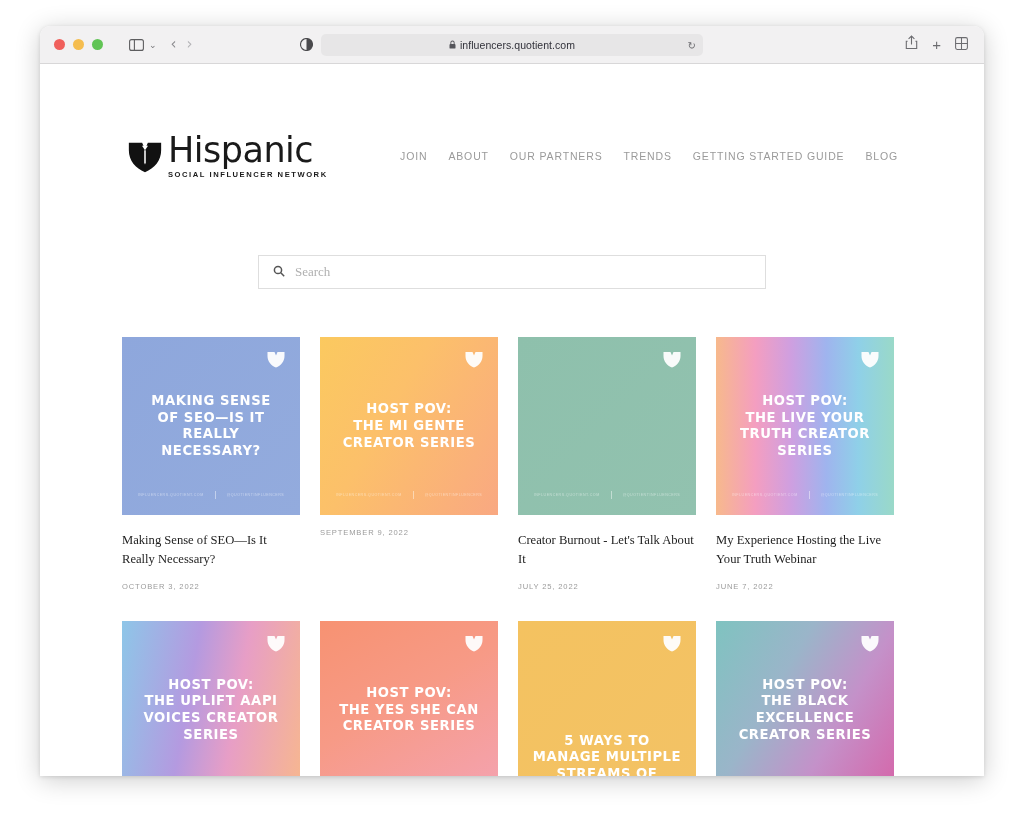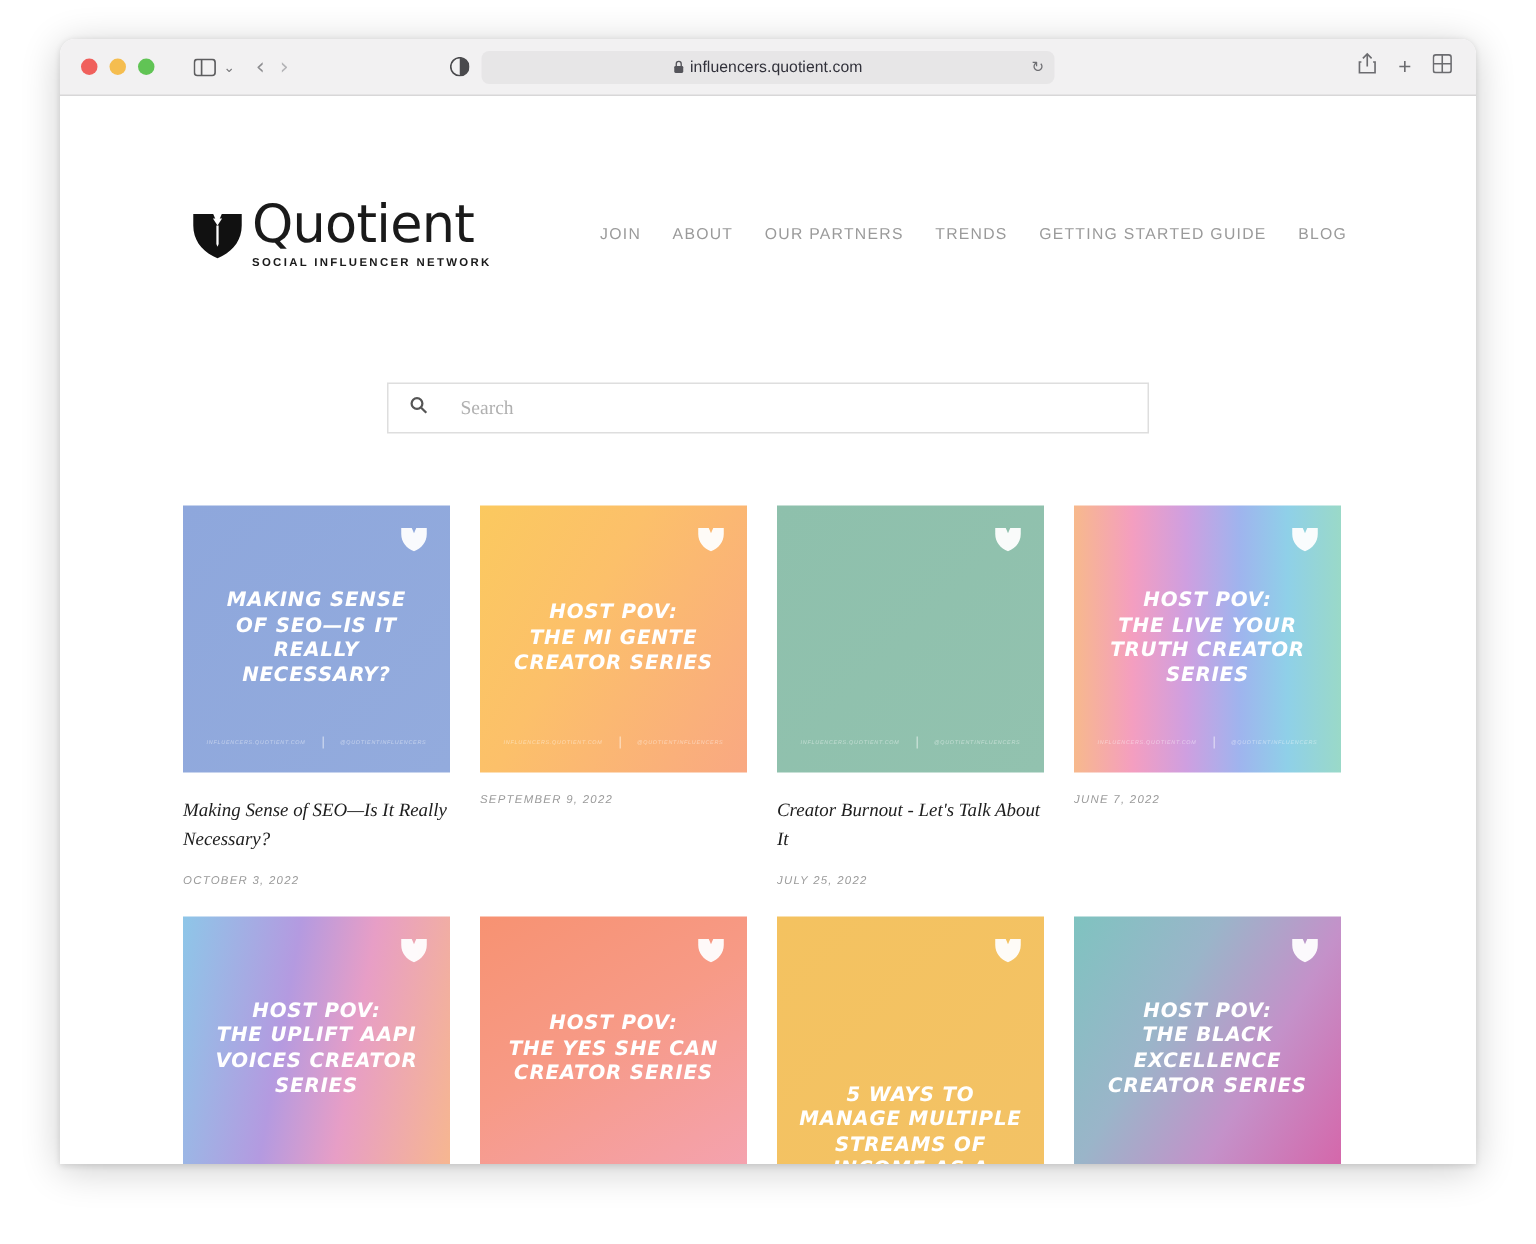--- a/index.html
+++ b/index.html
@@ -147,37 +147,36 @@
     border: 1px solid #dedede;
     display: flex;
     align-items: center;
     padding: 0 14px;
     background: #fff;
   }
   .search-box svg { flex: none; color: #555; }
   .search-input {
     border: 0;
     outline: 0;
-    margin-left: 22px;
+    margin-left: 10px;
     font-family: "Liberation Serif", serif;
     font-size: 13px;
     color: #737373;
     width: 100%;
     background: transparent;
   }
   .search-input::placeholder { color: #b0b0b0; }
 
   
   .grid {
     display: grid;
     grid-template-columns: repeat(4, 178px);
-    gap: 20px 20px;
+    gap: 30px 20px;
     padding: 48px 84px 0 76px;
     justify-content: center;
-    font-style: italic;
   }
   .card { width: 178px; }
 
   .thumb {
     width: 178px;
     height: 178px;
     position: relative;
     display: flex;
     align-items: center;
     justify-content: center;
@@ -304,21 +303,21 @@
 
     <div class="site-header">
 
       <div class="logo">
         <svg class="logo-mark" viewBox="0 0 40 40">
           <path d="M3 6 L17 6 L20 13 L23 6 L37 6 L37 14 C37 25 30 33 20 37 C10 33 3 25 3 14 Z" fill="#111"></path>
           <path d="M20 14 L23.2 9.2 L20 9.2 L16.8 9.2 Z" fill="#fff"></path>
           <path d="M19.2 14 L20.8 14 L20.8 27 L20 29 L19.2 27 Z" fill="#fff"></path>
         </svg>
         <div class="logo-text">
-          <div class="logo-word">Quotient</div>
+          <div class="logo-word">Hispanic</div>
           <div class="logo-tag">SOCIAL INFLUENCER NETWORK</div>
         </div>
       </div>
 
       <nav class="main-nav">
         <a class="nav-link">JOIN</a>
         <a class="nav-link">ABOUT</a>
         <a class="nav-link">OUR PARTNERS</a>
         <a class="nav-link">TRENDS</a>
         <a class="nav-link">GETTING STARTED GUIDE</a>
@@ -399,20 +398,21 @@
           <div class="thumb-title">HOST POV:
 THE LIVE YOUR
 TRUTH CREATOR
 SERIES</div>
           <div class="thumb-foot">
             <span>INFLUENCERS.QUOTIENT.COM</span>
             <i class="bar"></i>
             <span>@QUOTIENTINFLUENCERS</span>
           </div>
         </div>
+        <div class="card-title">My Experience Hosting the Live Your Truth Webinar</div>
         <div class="card-date">JUNE 7, 2022</div>
       </div>
 
       <div class="card">
         <div class="thumb" style="background: linear-gradient(100deg, rgb(142, 198, 232) 0%, rgb(180, 154, 224) 38%, rgb(231, 158, 198) 62%, rgb(247, 183, 143) 100%);">
           <svg class="thumb-badge" viewBox="0 0 40 40">
             <path d="M3 6 L17 6 L20 13 L23 6 L37 6 L37 14 C37 25 30 33 20 37 C10 33 3 25 3 14 Z" fill="#fff"></path>
           </svg>
           <div class="thumb-title">HOST POV:
 THE UPLIFT AAPI

